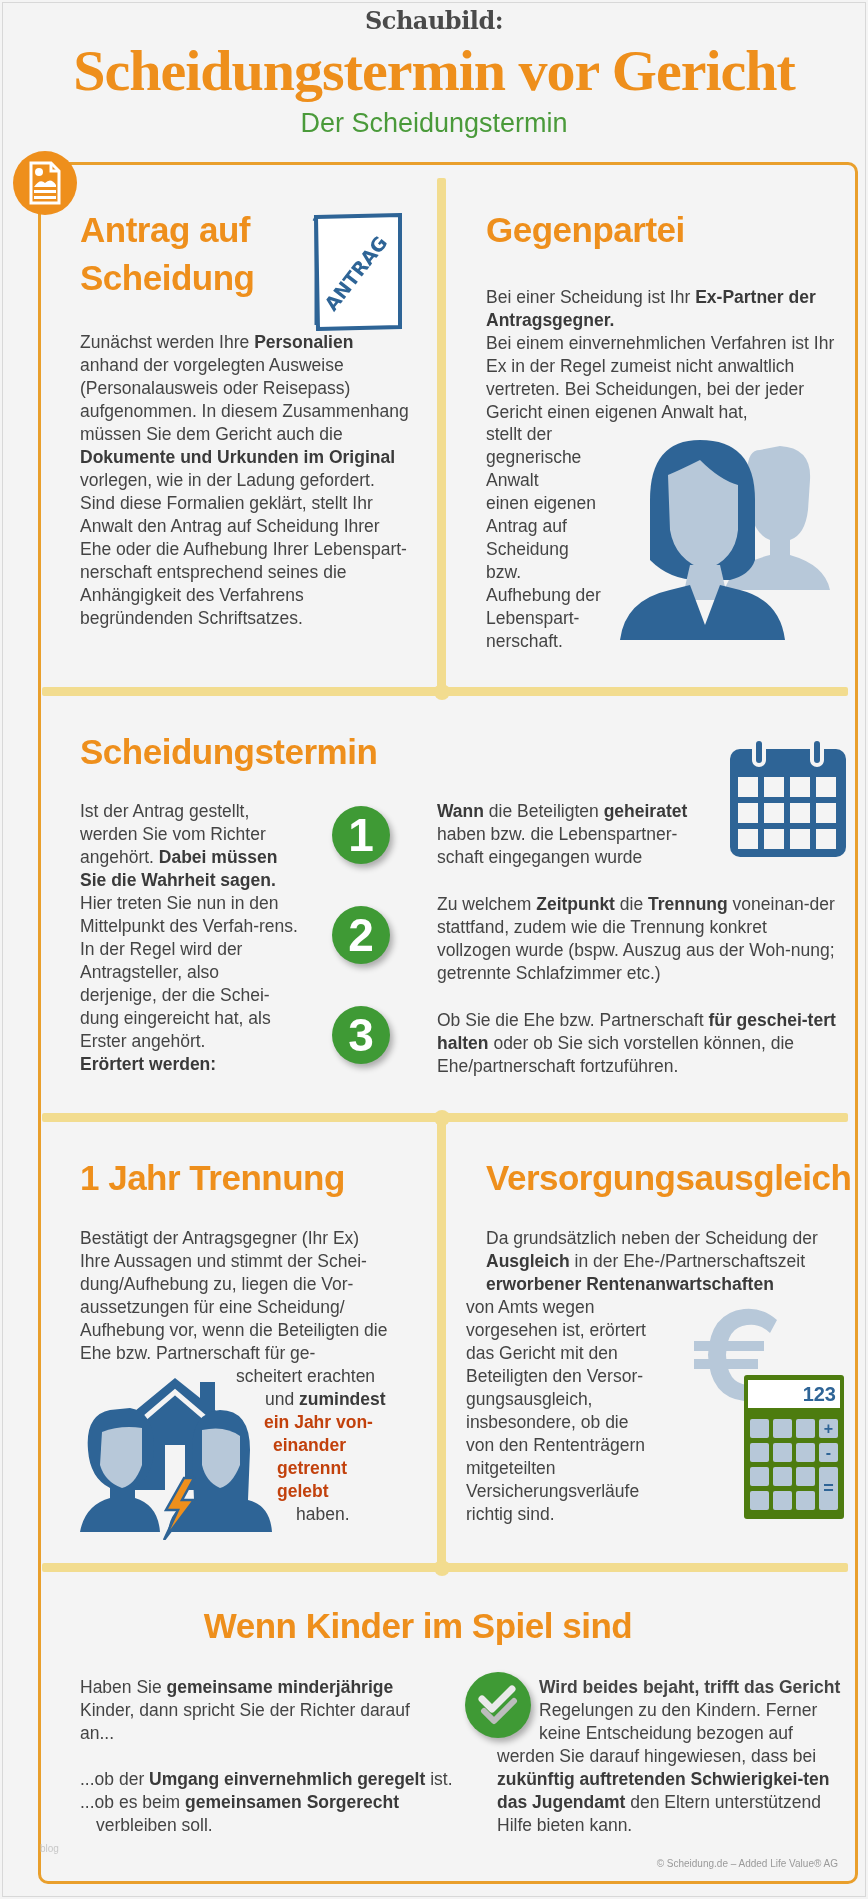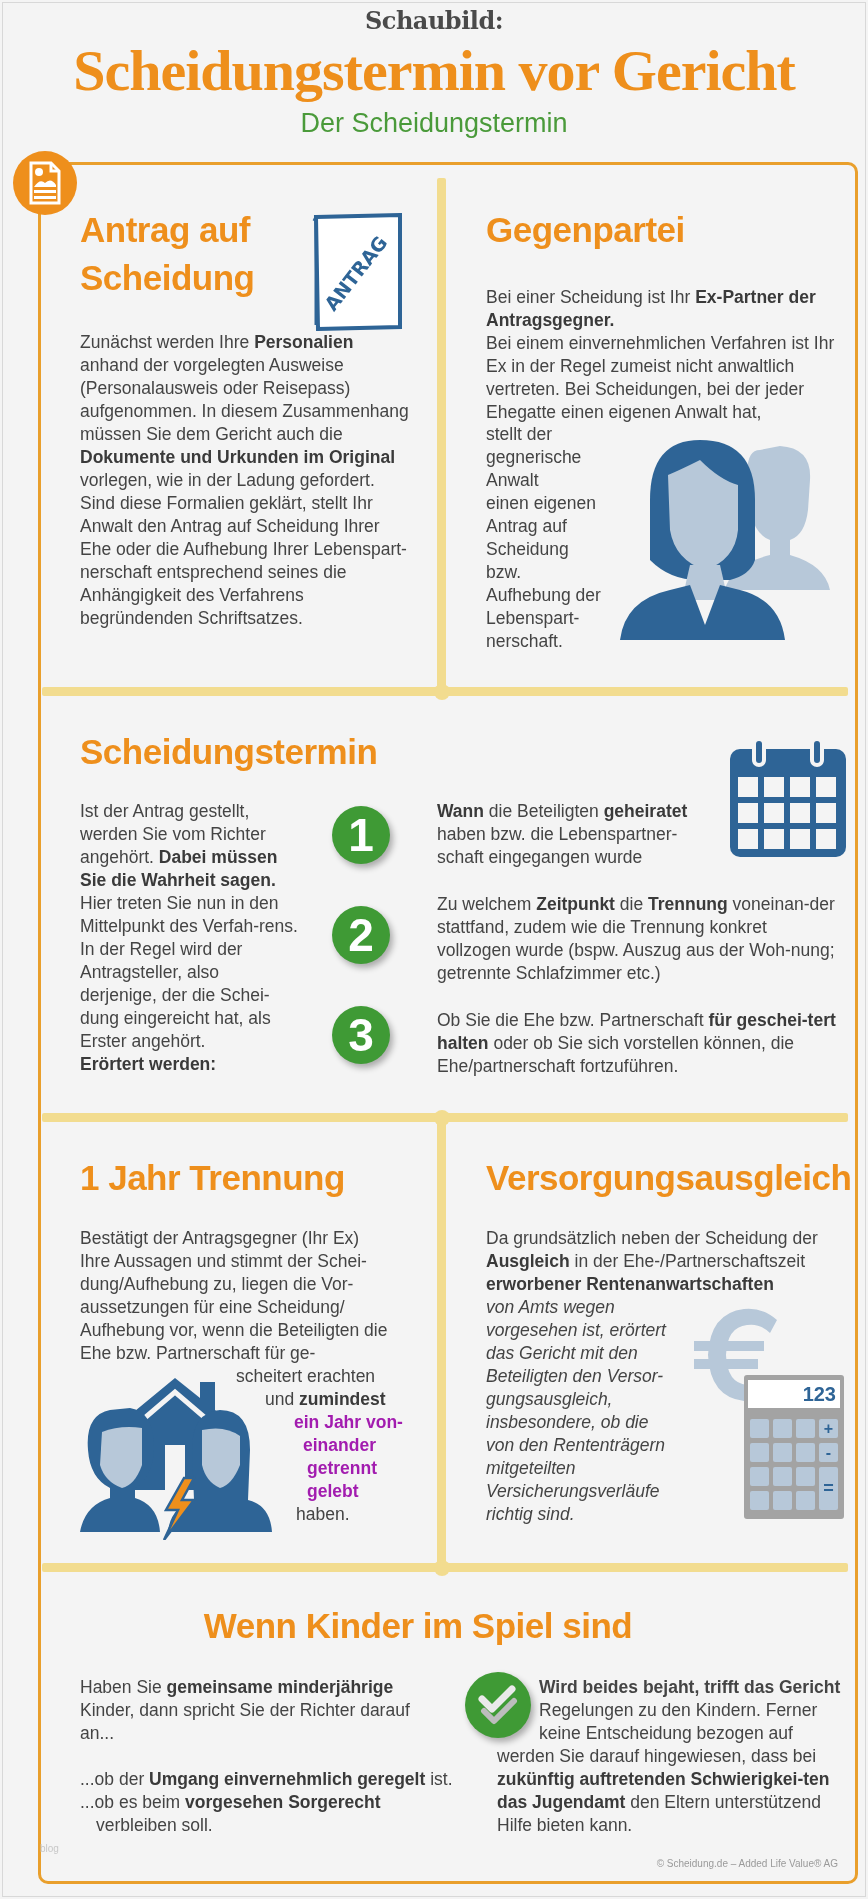--- a/index.html
+++ b/index.html
@@ -112,21 +112,21 @@
     <text x="46" y="66" text-anchor="middle" transform="rotate(-52 46 62)" font-family="DejaVu Sans, sans-serif" font-weight="bold" font-size="19" fill="#2e6496">ANTRAG</text>
   </svg>
 </div>
 <div class="txt" style="left:80px; top:331px; width:330px;">
   <span>Zunächst werden Ihre </span><b>Personalien</b><span> anhand der vorgelegten Ausweise (Personalausweis oder Reisepass) aufgenommen. In diesem Zusammenhang müssen Sie dem Gericht auch die </span><b>Dokumente und Urkunden im Original</b><span> vorlegen, wie in der Ladung gefordert. Sind diese Formalien geklärt, stellt Ihr Anwalt den Antrag auf Scheidung Ihrer Ehe oder die Aufhebung Ihrer Lebenspart-nerschaft entsprechend seines die Anhängigkeit des Verfahrens begründenden Schriftsatzes.</span>
 </div>
 
 <div class="h2" style="left:486px; top:206px;">Gegenpartei</div>
 <div class="txt" style="left:486px; top:286px; width:360px;">
   <span>Bei einer Scheidung ist Ihr </span><b>Ex-Partner der Antragsgegner.</b>
-  <div>Bei einem einvernehmlichen Verfahren ist Ihr Ex in der Regel zumeist nicht anwaltlich vertreten. Bei Scheidungen, bei der jeder Ehegatte einen eigenen Anwalt hat,</div>
+  <div>Bei einem einvernehmlichen Verfahren ist Ihr Ex in der Regel zumeist nicht anwaltlich vertreten. Bei Scheidungen, bei der jeder Gericht einen eigenen Anwalt hat,</div>
 </div>
 <div class="txt" style="left:486px; top:423px; width:130px;">
   <div>stellt der</div>
   <div>gegnerische</div>
   <div>Anwalt</div>
   <div>einen eigenen</div>
   <div>Antrag auf</div>
   <div>Scheidung</div>
   <div>bzw.</div>
   <div>Aufhebung der</div>
@@ -191,21 +191,21 @@
     </g>
   </svg>
 </div>
 
 <div class="h2" style="left:80px; top:1154px;">1 Jahr Trennung</div>
 <div class="txt" style="left:80px; top:1227px; width:312px;">Bestätigt der Antragsgegner (Ihr Ex) Ihre Aussagen und stimmt der Schei-dung/Aufhebung zu, liegen die Vor-aussetzungen für eine Scheidung/ Aufhebung vor, wenn die Beteiligten die Ehe bzw. Partnerschaft für ge-</div>
 <div class="txt" style="left:236px; top:1365px;">scheitert erachten</div>
 <div class="txt" style="left:265px; top:1388px;">
   <span>und </span><b>zumindest</b>
 </div>
-<div class="txt" style="left:294px; top:1411px; font-weight:bold; color:#a21caf;">
+<div class="txt" style="left:264px; top:1411px; font-weight:bold; color:#c2410c;">
   <div>ein Jahr von-</div>
   <div style="padding-left:9px;">einander</div>
   <div style="padding-left:13px;">getrennt</div>
   <div style="padding-left:13px;">gelebt</div>
 </div>
 <div class="txt" style="left:296px; top:1503px;">haben.</div>
 
 <div style="position:absolute; left:80px; top:1370px; width:200px; height:170px;">
   <svg width="200" height="170" viewBox="0 0 200 170">
 
@@ -222,40 +222,40 @@
     <path d="M104 108 L86 140 L98 140 L84 170 L114 130 L102 130 L114 108 Z" fill="#ee8f1c" stroke="#2e6496" stroke-width="2.5"></path>
   </svg>
 </div>
 
 <div class="h2" style="left:486px; top:1154px;">Versorgungsausgleich</div>
 <div class="txt" style="left:486px; top:1227px; width:370px;">
   <div>Da grundsätzlich neben der Scheidung der</div>
   <div><b>Ausgleich</b><span> in der Ehe-/Partnerschaftszeit</span></div>
   <div><b>erworbener Rentenanwartschaften</b></div>
 </div>
-<div class="txt" style="left:486px; top:1296px; width:200px;font-style:italic;">
+<div class="txt" style="left:466px; top:1296px; width:200px;">
   <div>von Amts wegen</div>
   <div>vorgesehen ist, erörtert</div>
   <div>das Gericht mit den</div>
   <div>Beteiligten den Versor-</div>
   <div>gungsausgleich,</div>
   <div>insbesondere, ob die</div>
   <div>von den Rententrägern</div>
   <div>mitgeteilten</div>
   <div>Versicherungsverläufe</div>
   <div>richtig sind.</div>
 </div>
 <div style="position:absolute; left:692px; top:1305px; width:100px; height:100px;">
   <svg width="100" height="100" viewBox="0 0 100 100">
     <path d="M85 15 Q70 2 52 4 Q18 8 16 50 Q18 92 52 96 Q70 98 85 85 L78 72 Q68 82 55 80 Q35 78 34 50 Q35 22 55 20 Q68 18 78 28 Z" fill="#b7c8d9"></path>
     <rect x="2" y="36" width="70" height="10" fill="#b7c8d9"></rect>
     <rect x="2" y="54" width="64" height="10" fill="#b7c8d9"></rect>
   </svg>
 </div>
-<div style="position:absolute; left:744px; top:1375px; width:100px; height:144px; background:#a3a3a3; border-radius:3px;">
+<div style="position:absolute; left:744px; top:1375px; width:100px; height:144px; background:#4d7c0f; border-radius:3px;">
   <div style="position:absolute; left:4px; top:5px; width:92px; height:28px; background:#fff; color:#2e6496; font-weight:bold; font-size:20px; text-align:right; line-height:28px; padding-right:4px; box-sizing:border-box;">123</div>
   <div style="position:absolute; left:6px; top:44px; width:88px; height:94px;">
     <div style="position:absolute; left:0; top:0; width:19px; height:19px; background:#b7c8d9; border-radius:2px;"></div>
     <div style="position:absolute; left:23px; top:0; width:19px; height:19px; background:#b7c8d9; border-radius:2px;"></div>
     <div style="position:absolute; left:46px; top:0; width:19px; height:19px; background:#b7c8d9; border-radius:2px;"></div>
     <div style="position:absolute; left:69px; top:0; width:19px; height:19px; background:#b7c8d9; border-radius:2px; color:#2e6496; font-weight:bold; font-size:16px; text-align:center; line-height:19px;">+</div>
     <div style="position:absolute; left:0; top:24px; width:19px; height:19px; background:#b7c8d9; border-radius:2px;"></div>
     <div style="position:absolute; left:23px; top:24px; width:19px; height:19px; background:#b7c8d9; border-radius:2px;"></div>
     <div style="position:absolute; left:46px; top:24px; width:19px; height:19px; background:#b7c8d9; border-radius:2px;"></div>
     <div style="position:absolute; left:69px; top:24px; width:19px; height:19px; background:#b7c8d9; border-radius:2px; color:#2e6496; font-weight:bold; font-size:16px; text-align:center; line-height:19px;">-</div>
@@ -270,21 +270,21 @@
 </div>
 
 <div class="h2" style="left:0; width:836px; text-align:center; top:1602px;">Wenn Kinder im Spiel sind</div>
 <div class="txt" style="left:80px; top:1676px; width:330px;">
   <span>Haben Sie </span><b>gemeinsame minderjährige</b><span> Kinder, dann spricht Sie der Richter darauf an...</span>
 </div>
 <div class="txt" style="left:80px; top:1768px; white-space:nowrap;">
   <span>...ob der </span><b>Umgang einvernehmlich geregelt</b><span> ist.</span>
 </div>
 <div class="txt" style="left:80px; top:1791px; width:330px;">
-  <span>...ob es beim </span><b>vorgesehen Sorgerecht</b>
+  <span>...ob es beim </span><b>gemeinsamen Sorgerecht</b>
   <div style="padding-left:16px;">verbleiben soll.</div>
 </div>
 
 <div class="check-circle" style="left:465px; top:1672px;">
   <svg width="44" height="40" viewBox="0 0 44 40">
     <path d="M6 14 L16 24 L36 4" fill="none" stroke="#eaeaea" stroke-width="7" stroke-linecap="round" stroke-linejoin="round"></path>
     <path d="M8 26 L18 36 L38 16" fill="none" stroke="#bdbdbd" stroke-width="6" stroke-linecap="round" stroke-linejoin="round"></path>
   </svg>
 </div>
 <div class="txt" style="left:497px; top:1676px; width:345px;">

